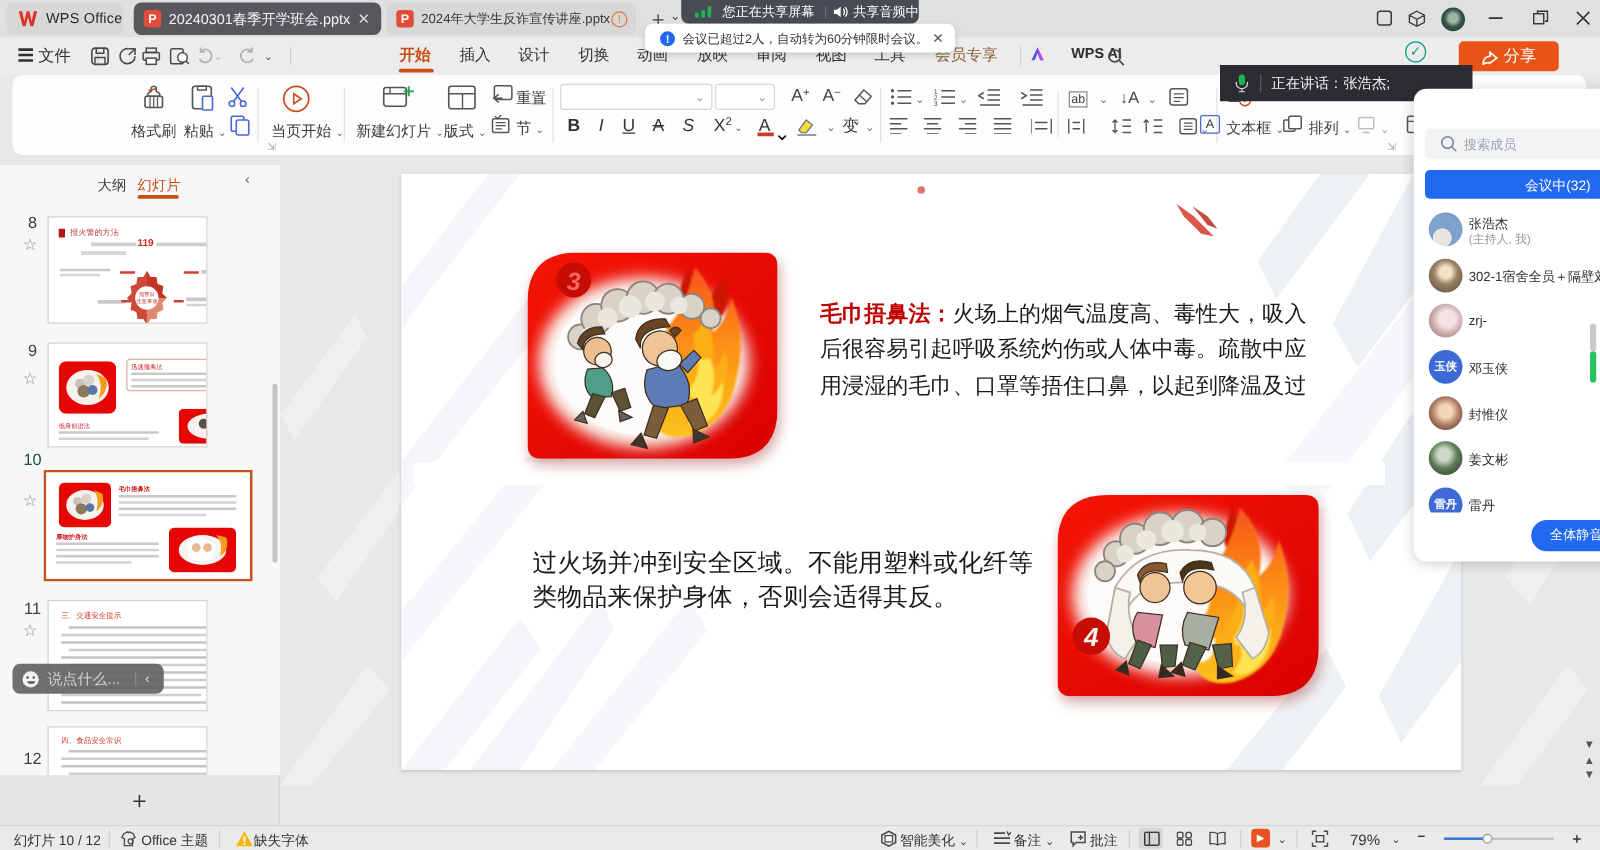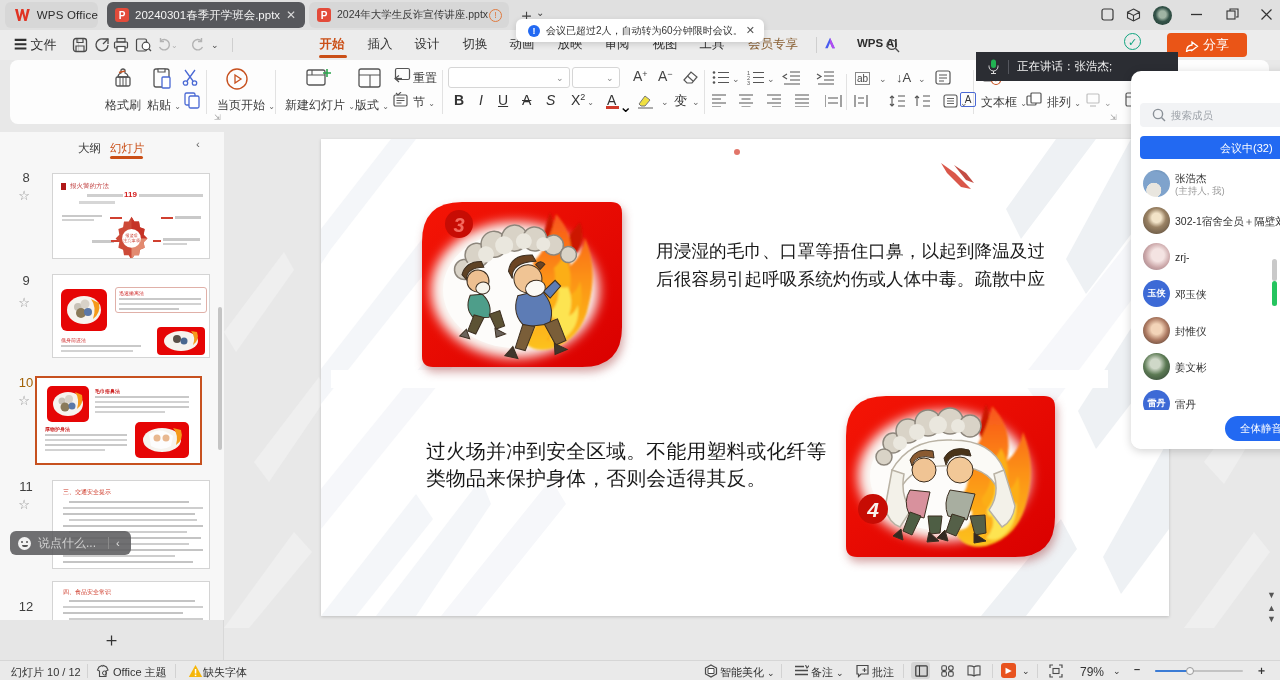--- a/index.html
+++ b/index.html
@@ -40,21 +40,21 @@
 
 #ribbon { position:absolute; left:10px; top:60px; width:1259px; height:64px; background:#fdfdfd; border-radius:8px; }
 .rgdiv { position:absolute; top:10px; width:1px; height:44px; background:#e2e2e2; }
 .rlabel { position:absolute; font-size:12px; color:#3b3b3b; white-space:nowrap; }
 .rchev { font-size:8px; color:#666; }
 
 #main { position:absolute; left:0; top:132px; width:1280px; height:528px; }
 #leftpanel { position:absolute; left:0; top:0; width:224px; height:488px; background:#f7f7f7; }
 #lp-tabs { position:absolute; left:0; top:0; width:224px; height:32px; font-size:11.5px; color:#3c3c3c; }
 #thumbscroll { position:absolute; left:218px; top:175px; width:4px; height:143px; background:#c4c4c4; border-radius:2px; }
-.thumb { position:absolute; left:52px; width:158px; background:#fff; border:1px solid #d4d4d4; overflow:hidden; }
+.thumb { position:absolute; left:38px; width:128px; background:#fff; border:1px solid #d4d4d4; overflow:hidden; }
 .tnum { position:absolute; left:16px; font-size:13px; color:#3e3e3e; width:20px; text-align:center; }
 .tstar { position:absolute; left:14px; width:20px; text-align:center; font-size:13px; color:#8f8f8f; }
 #editor { position:absolute; left:224px; top:0; width:1056px; height:496px; background:#e8e8e8; overflow:hidden; }
 #slide { position:absolute; left:97px; top:7px; width:848px; height:477px; background:#ffffff; box-shadow:0 1px 3px rgba(0,0,0,0.18); overflow:hidden; }
 #notesbar { position:absolute; left:224px; top:496px; width:1056px; height:32px; background:#e9e9e9; border-top:1px solid #dcdcdc; }
 #notesbar span { position:absolute; left:8px; top:8px; font-size:13px; color:#9a9a9a; }
 #lpbottom { position:absolute; left:0; top:488px; width:224px; height:40px; background:#e6e6e6; border-right:1px solid #d8d8d8; }
 #lpbottom b { position:absolute; left:102px; top:7px; font-size:19px; font-weight:normal; color:#333; }
 
 #statusbar { position:absolute; left:0; top:660px; width:1280px; height:20px; background:#eaeaea; border-top:1px solid #d6d6d6; font-size:11px; color:#333; }
@@ -82,20 +82,33 @@
     <div id="wpstab">
       <svg width="17" height="15" viewBox="0 0 17 15" style="margin-left:9px">
         <path d="M1 1 L4.2 13 L6.5 13 L8.5 5.5 L10.5 13 L12.8 13 L16 1 L13.2 1 L11.5 9 L9.6 1 L7.4 1 L5.5 9 L3.8 1 Z" fill="#e03323"></path>
       </svg>
       <span>WPS Office</span>
     </div>
     <div class="doctab" id="tab1"><div class="pptico">P</div>20240301春季开学班会.pptx<div class="tabx">✕</div></div>
     <div class="doctab" id="tab2"><div class="pptico">P</div>2024年大学生反诈宣传讲座.pptx<div class="warn">!</div></div>
     <div id="plusbtn">＋</div>
       <div id="chevtabs">⌄</div>
+    <div id="sharepill">
+      <span class="sbars">
+          <i style="height:4px"></i>
+          <i style="height:6px"></i>
+          <i style="height:9px"></i>
+        </span>
+      您正在共享屏幕<span class="div"></span>
+      <svg width="12" height="11" viewBox="0 0 13 12" style="margin-right:4px">
+          <path d="M0 4 h3 l3.5-3 v10 L3 8 H0 Z" fill="#fff"></path>
+          <path d="M9 3 q2 3 0 6 M11 1.5 q3 4.5 0 9" stroke="#fff" stroke-width="1.2" fill="none"></path>
+        </svg>
+      共享音频中
+    </div>
     <div class="winctl" style="left:1101px"><svg width="13" height="13" viewBox="0 0 13 13">
           <rect x="1" y="1" width="11" height="11" rx="2" fill="none" stroke="#3a3a3a" stroke-width="1.2"></rect>
         </svg></div>
     <div class="winctl" style="left:1126px"><svg width="15" height="14" viewBox="0 0 15 14">
           <path d="M7.5 1 L13.5 4.2 V9.8 L7.5 13 L1.5 9.8 V4.2 Z M1.5 4.2 L7.5 7.4 L13.5 4.2 M7.5 7.4 V13" fill="none" stroke="#3a3a3a" stroke-width="1.1"></path>
         </svg></div>
     <div id="avatar"></div>
     <div class="winctl" style="left:1190px"><svg width="13" height="13" viewBox="0 0 13 13">
           <path d="M1 6.5 H12" stroke="#333" stroke-width="1.3"></path>
         </svg></div>
@@ -455,22 +468,23 @@
               <path d="M95 76 q2-16 27-11 l-2-7 q-21-6-27 10 Z" fill="#6b4423"></path>
               <path d="M121 68 q6-4 9 2 l-6 4 Z" fill="#6b4423"></path>
               <ellipse cx="115" cy="91" rx="10" ry="8" fill="#fbf9f4"></ellipse>
             </g>
           </g>
           <circle cx="37" cy="22" r="14" fill="#c70c04"></circle>
           <text x="37" y="30" font-size="20" font-weight="bold" fill="#f4695e" text-anchor="middle" font-style="italic">3</text>
         </svg>
 
         <div class="abs" style="left:335px; top:98px; font-size:17.6px; letter-spacing:0.1px; color:#191919; line-height:28.4px; white-space:nowrap">
+          <div><b style="color:#c00000">毛巾捂鼻法：</b>火场上的烟气温度高、毒性大，吸入</div>
+          <div>后很容易引起呼吸系统灼伤或人体中毒。疏散中应</div>
           <div>用浸湿的毛巾、口罩等捂住口鼻，以起到降温及过</div>
-          <div>后很容易引起呼吸系统灼伤或人体中毒。疏散中应</div>
         </div>
 
         <div class="abs" style="left:105px; top:299px; font-size:19.8px; letter-spacing:0.25px; color:#191919; line-height:27.4px; white-space:nowrap">
           <div>过火场并冲到安全区域。不能用塑料或化纤等</div>
           <div>类物品来保护身体，否则会适得其反。</div>
         </div>
 
         <svg class="abs" style="left:525px; top:257px; filter:drop-shadow(2px 5px 5px rgba(150,30,30,0.4))" width="209" height="161" viewBox="0 0 209 161">
           <path d="M40 0 H198 Q209 0 209 11 V121 Q209 161 169 161 H11 Q0 161 0 150 V40 Q0 0 40 0 Z" fill="url(#rg)"></path>
           <ellipse cx="98" cy="80" rx="86" ry="65" fill="#faf8f4" filter="url(#b1)"></ellipse>
@@ -585,21 +599,21 @@
           <div class="abs" style="left:8px; top:75px; width:72px; height:2px; background:#d2d2d2"></div>
           <svg class="abs" style="left:104px; top:52px" width="48" height="28" viewBox="0 0 48 28">
               <rect width="48" height="28" rx="4" fill="#e60505"></rect>
               <ellipse cx="24" cy="14" rx="17" ry="10" fill="#f6f3ee"></ellipse>
               <path d="M34 4 q5 6 2 14 q7-5 4-13 Z" fill="#f59a1a"></path>
               <circle cx="20" cy="12" r="4" fill="#5a5048"></circle>
               <circle cx="27" cy="14" r="3.5" fill="#49678f"></circle>
             </svg>
         </div>
 
-        <div class="tnum" style="top:243px; color:#a16207">10</div>
+        <div class="tnum" style="top:228px; color:#14532d">10</div>
         <div class="tstar" style="top:261px">☆</div>
         <div class="abs" style="left:35px; top:244px; width:167px; height:89px; border:2px solid #c7511f; background:#fff"></div>
         <div class="thumb" style="top:246px; height:85px; left:37px; width:163px; border:none">
           <svg class="abs" style="left:10px; top:8px" width="42" height="36" viewBox="0 0 42 36">
               <rect width="42" height="36" rx="5" fill="#e60505"></rect>
               <ellipse cx="21" cy="18" rx="15" ry="12" fill="#f6f3ee"></ellipse>
               <path d="M28 6 q5 7 2 17 q7-5 5-14 Z" fill="#f59a1a"></path>
               <circle cx="15" cy="15" r="3.5" fill="#c8c2b8"></circle>
               <circle cx="22" cy="13" r="4" fill="#d8d2c8"></circle>
               <circle cx="18" cy="21" r="4.5" fill="#8a7a5a"></circle>

